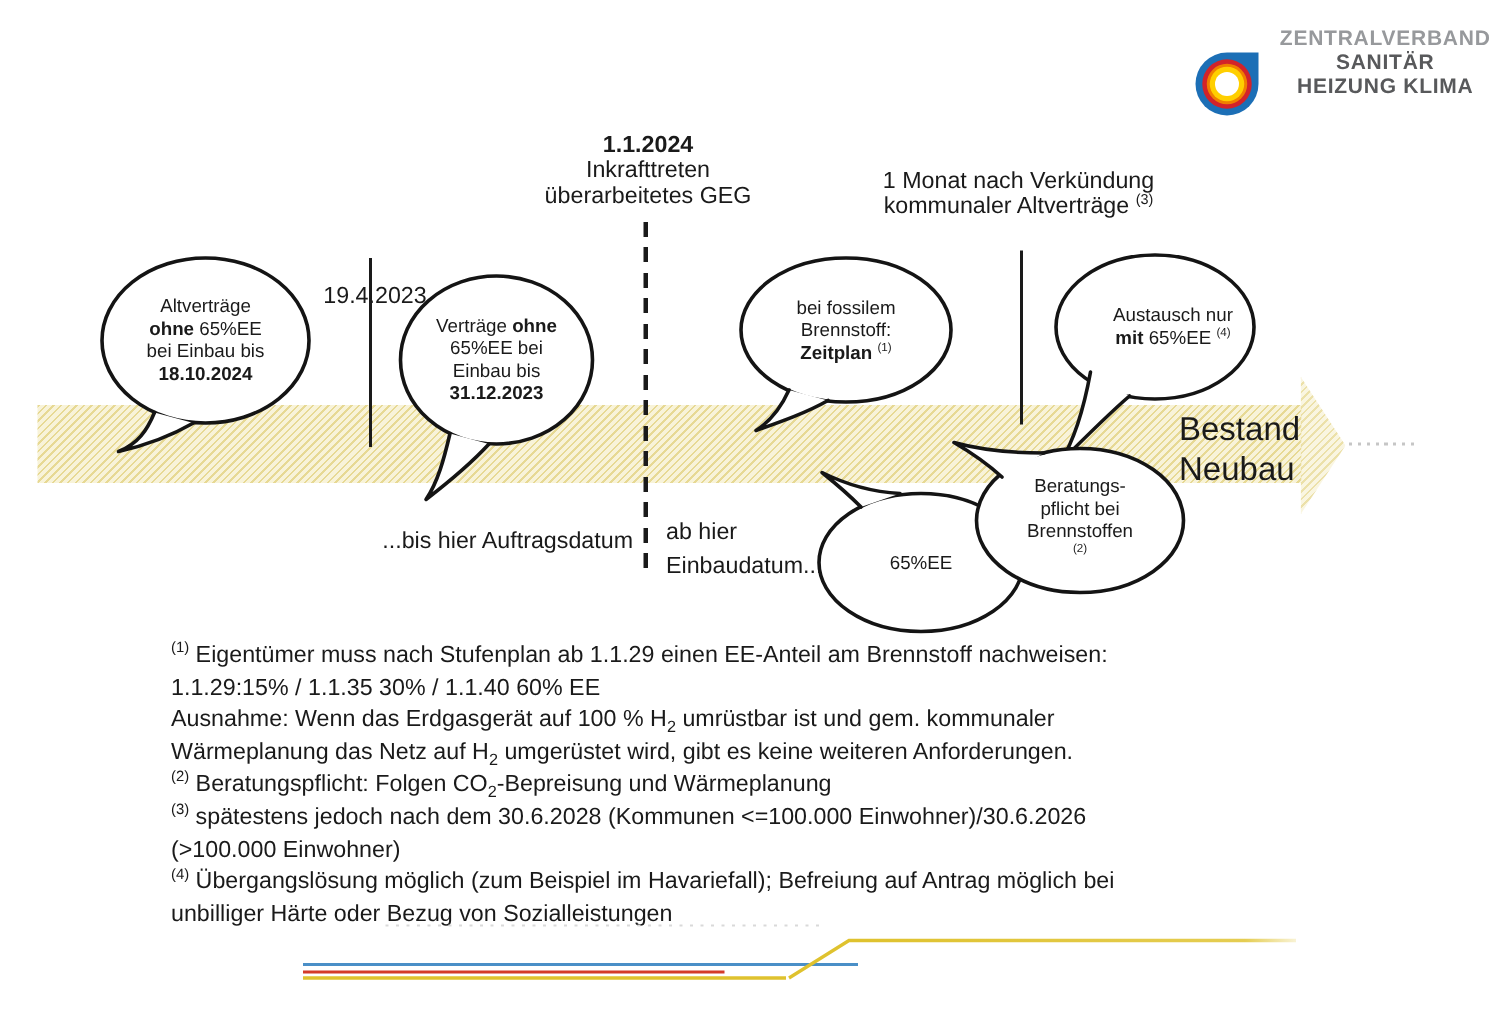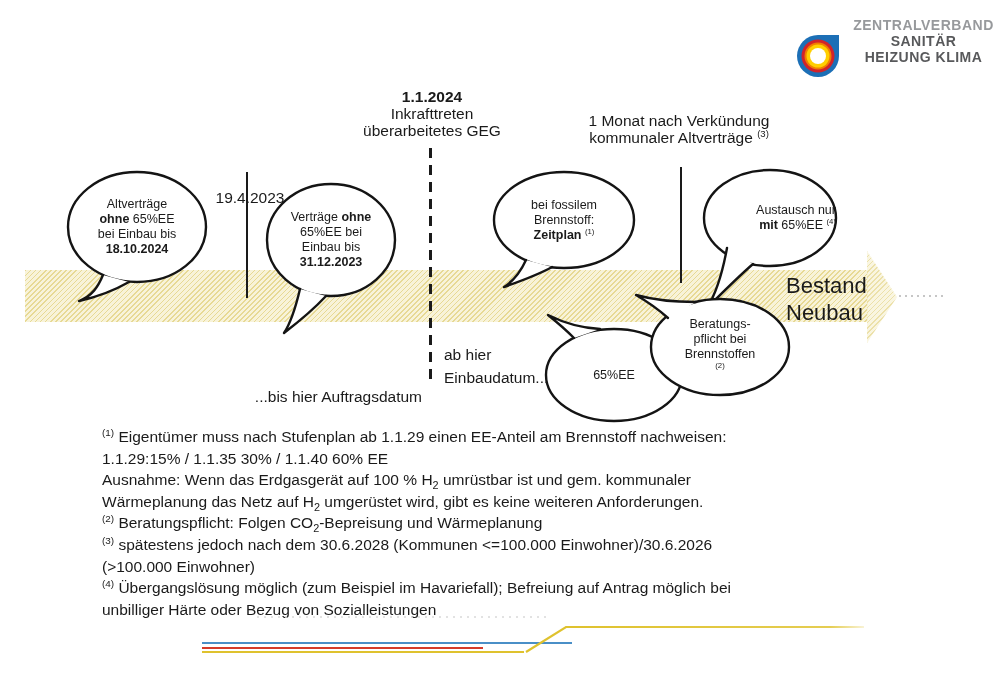--- a/index.html
+++ b/index.html
@@ -124,21 +124,21 @@
         <div class="rl"><span>Brennstoff:</span></div>
         <div class="rl"><span style="font-weight: bold;">Zeitplan</span><span> </span><sup>(1)</sup></div>
       </div>
   </div>
 
   <div class="abs" style="left:703px;top:168px;width:140px;height:148px;">
     <svg class="bubble-svg" width="140" height="148" viewBox="0 0 140 148">
       <ellipse cx="67" cy="50" rx="66" ry="48" fill="#fff" stroke="#141414" stroke-width="2.4"></ellipse>
       <path d="M24,80 C20,102 14,124 4,140 C20,124 36,108 50,96" fill="#fff" stroke="#141414" stroke-width="2.4" stroke-linejoin="round" stroke-linecap="round"></path>
     </svg>
-    <div class="abs bubble-text" style="left:1px;top:2px;width:132px;height:96px;align-items:flex-end;">
+    <div class="abs bubble-text" style="left:13px;top:2px;width:132px;height:96px;">
         <div class="rl"><span>Austausch nur</span></div>
         <div class="rl"><span style="font-weight: bold;">mit</span><span> 65%EE </span><sup>(4)</sup></div>
       </div>
   </div>
 
   <div class="abs" style="left:540px;top:298px;width:160px;height:128px;">
     <svg class="bubble-svg" width="160" height="128" viewBox="0 0 160 128">
       <ellipse cx="74" cy="77" rx="68" ry="46" fill="#fff" stroke="#141414" stroke-width="2.4"></ellipse>
       <path d="M34,40 C26,32 18,25 8,17 C24,25 42,30 60,31" fill="#fff" stroke="#141414" stroke-width="2.4" stroke-linejoin="round" stroke-linecap="round"></path>
     </svg>
@@ -153,27 +153,27 @@
       <path d="M38,26 C28,17 18,10 6,3 C24,8 45,10 66,10" fill="#fff" stroke="#141414" stroke-width="2.4" stroke-linejoin="round" stroke-linecap="round"></path>
     </svg>
     <div class="abs bubble-text" style="left:22px;top:7px;width:136px;height:96px;">
         <div class="rl"><span>Beratungs-</span></div>
         <div class="rl"><span>pflicht bei</span></div>
         <div class="rl"><span>Brennstoffen</span></div>
         <div class="rl"><sup>(2)</sup></div>
       </div>
   </div>
 
-  <div class="abs small-label" style="left:214px;top:349px;width:208px;text-align:right;margin-top:36px;">...bis hier Auftragsdatum</div>
+  <div class="abs small-label" style="left:214px;top:349px;width:208px;text-align:right;">...bis hier Auftragsdatum</div>
   <div class="abs small-label" style="left:444px;top:343px;width:140px;">
       <div class="rl"><span>ab hier</span></div>
       <div class="rl"><span>Einbaudatum...</span></div>
     </div>
 
-  <div class="abs footnotes" style="left:102px;top:426px;width:680px;">
+  <div class="abs footnotes" style="left:114px;top:426px;width:680px;">
       <div class="rl"><sup>(1)</sup><span> Eigentümer muss nach Stufenplan ab 1.1.29 einen EE-Anteil am Brennstoff nachweisen:</span></div>
       <div class="rl"><span>1.1.29:15% / 1.1.35 30% / 1.1.40 60% EE</span></div>
       <div class="rl"><span>Ausnahme: Wenn das Erdgasgerät auf 100 % H</span><sub>2</sub><span> umrüstbar ist und gem. kommunaler</span></div>
       <div class="rl"><span>Wärmeplanung das Netz auf H</span><sub>2</sub><span> umgerüstet wird, gibt es keine weiteren Anforderungen.</span></div>
       <div class="rl"><sup>(2)</sup><span> Beratungspflicht: Folgen CO</span><sub>2</sub><span>-Bepreisung und Wärmeplanung</span></div>
       <div class="rl"><sup>(3)</sup><span> spätestens jedoch nach dem 30.6.2028 (Kommunen &lt;=100.000 Einwohner)/30.6.2026</span></div>
       <div class="rl"><span>(&gt;100.000 Einwohner)</span></div>
       <div class="rl"><sup>(4)</sup><span> Übergangslösung möglich (zum Beispiel im Havariefall); Befreiung auf Antrag möglich bei</span></div>
       <div class="rl"><span>unbilliger Härte oder Bezug von Sozialleistungen</span></div>
     </div>

